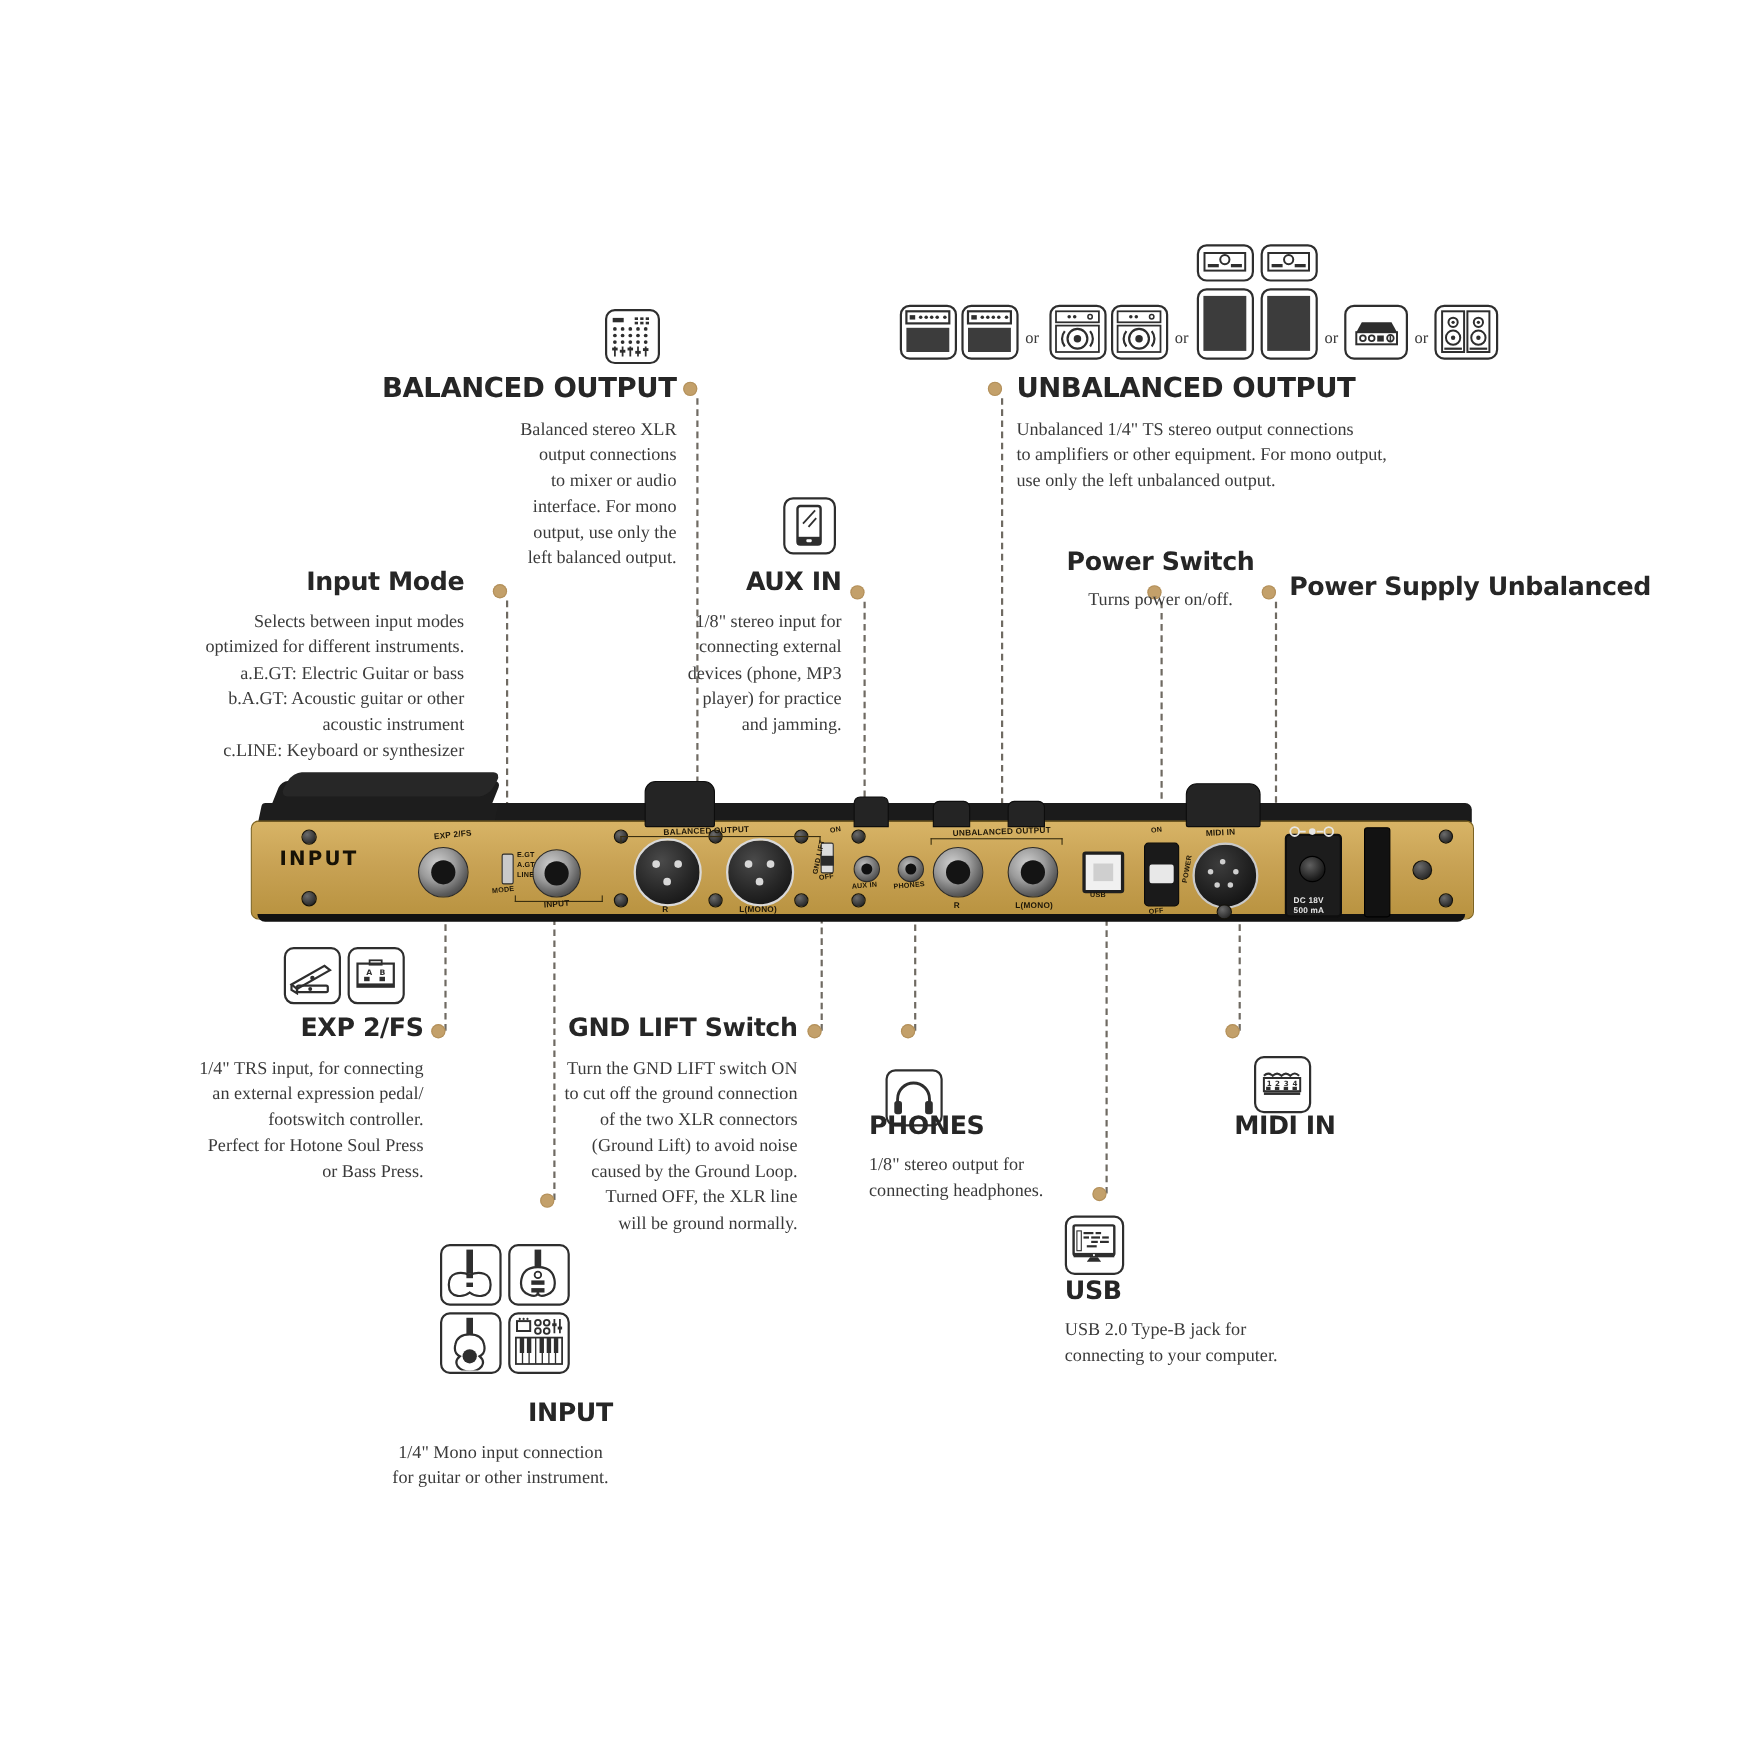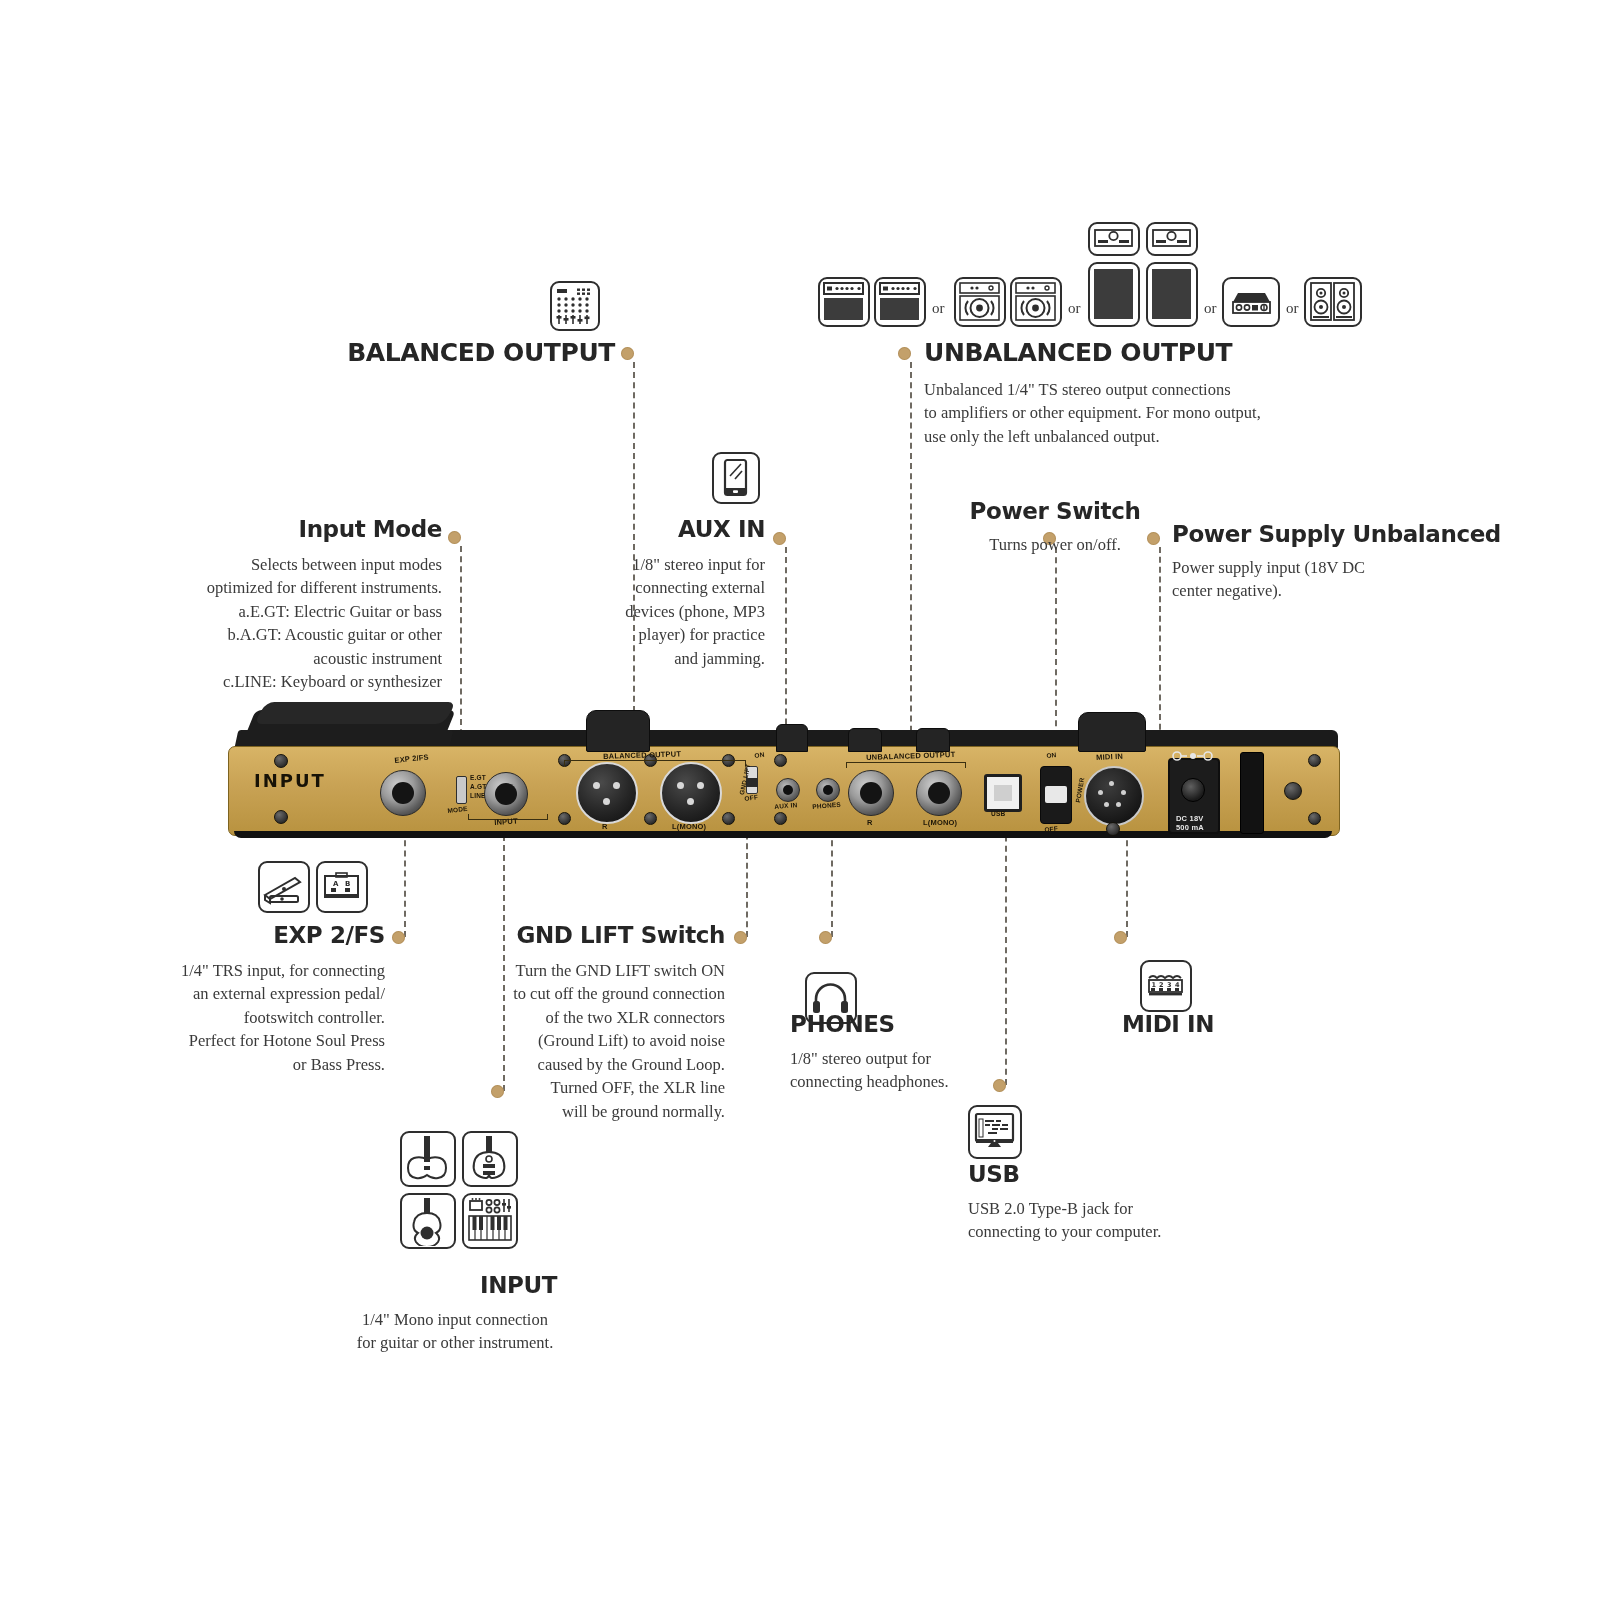--- a/index.html
+++ b/index.html
@@ -521,23 +521,29 @@
   <div class="dot" style="left:1114px;top:931px;"></div>
 
   <div class="lead-v" style="left:503px;top:805px;height:286px;"></div>
   <div class="dot" style="left:491px;top:1085px;"></div>
 
   <div class="lead-v" style="left:1005px;top:795px;height:290px;"></div>
   <div class="dot" style="left:993px;top:1079px;"></div>
 
   <div class="callout ta-r" style="left:330px;top:340px;width:285px;">
     <div class="c-title big">BALANCED OUTPUT</div>
-  </div>
-
-  <div class="callout ta-r" style="left:184px;top:518px;width:258px;">
+    <div class="c-body" style="margin-top:13px;white-space:pre-line;">Balanced stereo XLR
+output connections
+to mixer or audio
+interface. For mono
+output, use only the
+left balanced output.</div>
+  </div>
+
+  <div class="callout ta-r" style="left:164px;top:518px;width:258px;">
     <div class="c-title mid">Input Mode</div>
     <div class="c-body" style="margin-top:12px;white-space:pre-line;">Selects between input modes
 optimized for different instruments.
 a.E.GT: Electric Guitar or bass
 b.A.GT: Acoustic guitar or other
 acoustic instrument
 c.LINE: Keyboard or synthesizer</div>
   </div>
 
   <div class="callout ta-r" style="left:610px;top:518px;width:155px;">
@@ -556,22 +562,20 @@
 use only the left unbalanced output.</div>
   </div>
 
   <div class="callout ta-c" style="left:955px;top:480px;width:200px;">
     <div class="c-title mid">Power Switch</div>
     <div class="c-body" style="margin-top:10px;white-space:pre-line;">Turns power on/off.</div>
   </div>
 
   <div class="callout ta-l" style="left:1172px;top:523px;width:250px;">
     <div class="c-title mid">Power Supply Unbalanced</div>
-    <div class="c-body" style="margin-top:10px;white-space:pre-line;">Power supply input (18V DC
-center negative).</div>
   </div>
 
   <div class="callout ta-r" style="left:130px;top:924px;width:255px;">
     <div class="c-title mid">EXP 2/FS</div>
     <div class="c-body" style="margin-top:12px;white-space:pre-line;">1/4" TRS input, for connecting
 an external expression pedal/
 footswitch controller.
 Perfect for Hotone Soul Press
 or Bass Press.</div>
   </div>

